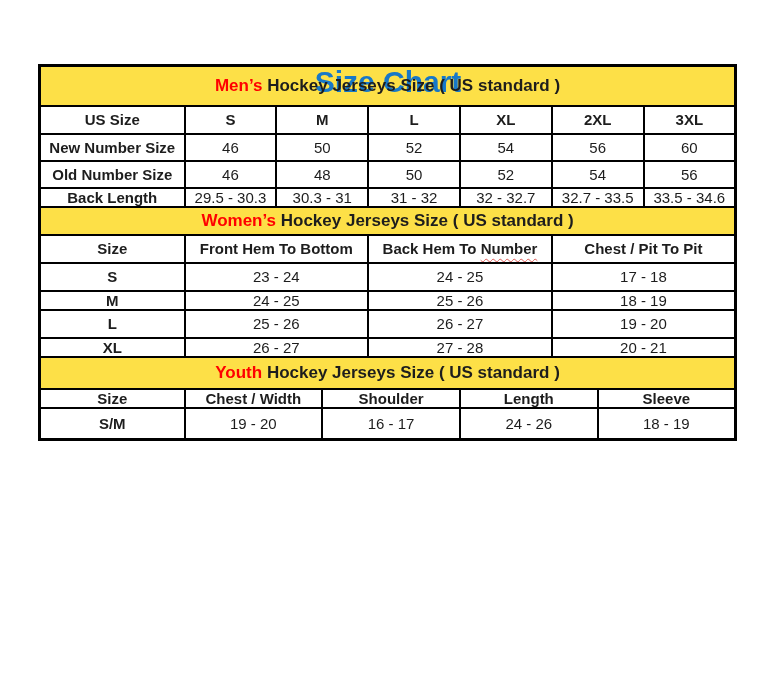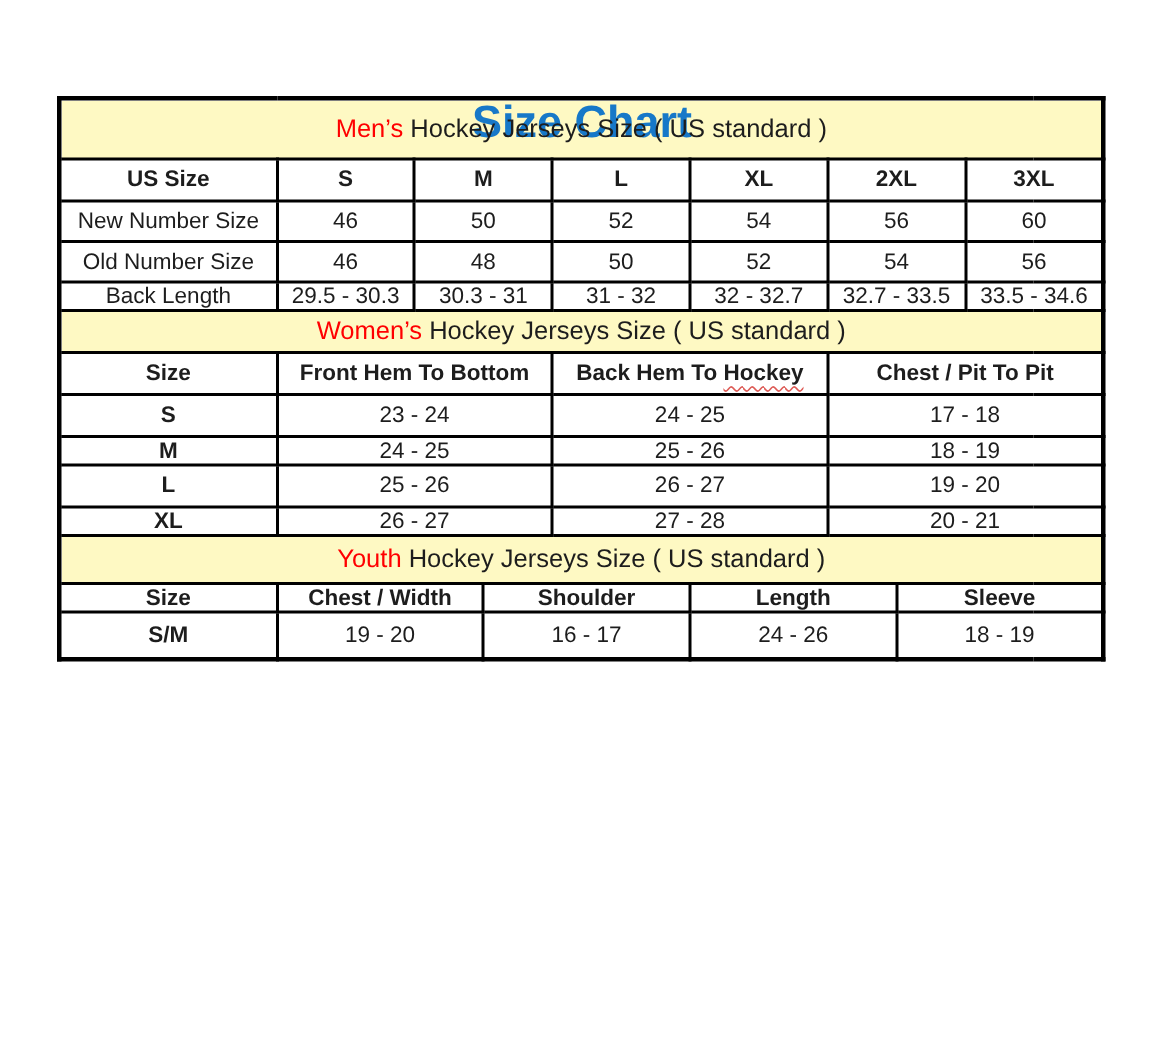--- a/index.html
+++ b/index.html
@@ -36,27 +36,27 @@
   table.size-chart td {
     border: 2px solid #000000;
     text-align: center;
     vertical-align: middle;
     font-size: 15px;
     padding: 0 2px;
     overflow: hidden;
     white-space: nowrap;
   }
   tr.band td {
-    background: #fef9c3;
-    font-weight: normal;
+    background: #fde047;
+    font-weight: bold;
     font-size: 17px;
   }
   .hl { color: #ff0000; }
   td.hdr { font-weight: bold; }
-  td.lbl { font-weight: normal; }
+  td.lbl { font-weight: bold; }
   td.lbl-b { font-weight: bold; }
   .squiggle {
     text-decoration-line: underline;
     text-decoration-style: wavy;
     text-decoration-color: #dd5a55;
     text-decoration-thickness: 1px;
     text-underline-offset: 4px;
   }
   tr.r40 { height: 40px; }
   tr.r38 { height: 28px; }
@@ -127,21 +127,21 @@
     <td colspan="2">32.7 - 33.5</td>
     <td colspan="2">33.5 - 34.6</td>
   </tr>
 
   <tr class="band r38">
     <td colspan="13"><span class="hl">Women’s</span><span> Hockey Jerseys Size ( US standard )</span></td>
   </tr>
   <tr class="r29">
     <td class="hdr">Size</td>
     <td class="hdr" colspan="4">Front Hem To Bottom</td>
-    <td class="hdr" colspan="4"><span>Back Hem To </span><span class="squiggle">Hockey</span></td>
+    <td class="hdr" colspan="4"><span>Back Hem To </span><span class="squiggle">Number</span></td>
     <td class="hdr" colspan="4">Chest / Pit To Pit</td>
   </tr>
   <tr class="r29">
     <td class="lbl-b">S</td>
     <td colspan="4">23 - 24</td>
     <td colspan="4">24 - 25</td>
     <td colspan="4">17 - 18</td>
   </tr>
   <tr class="r28">
     <td class="lbl-b">M</td>

